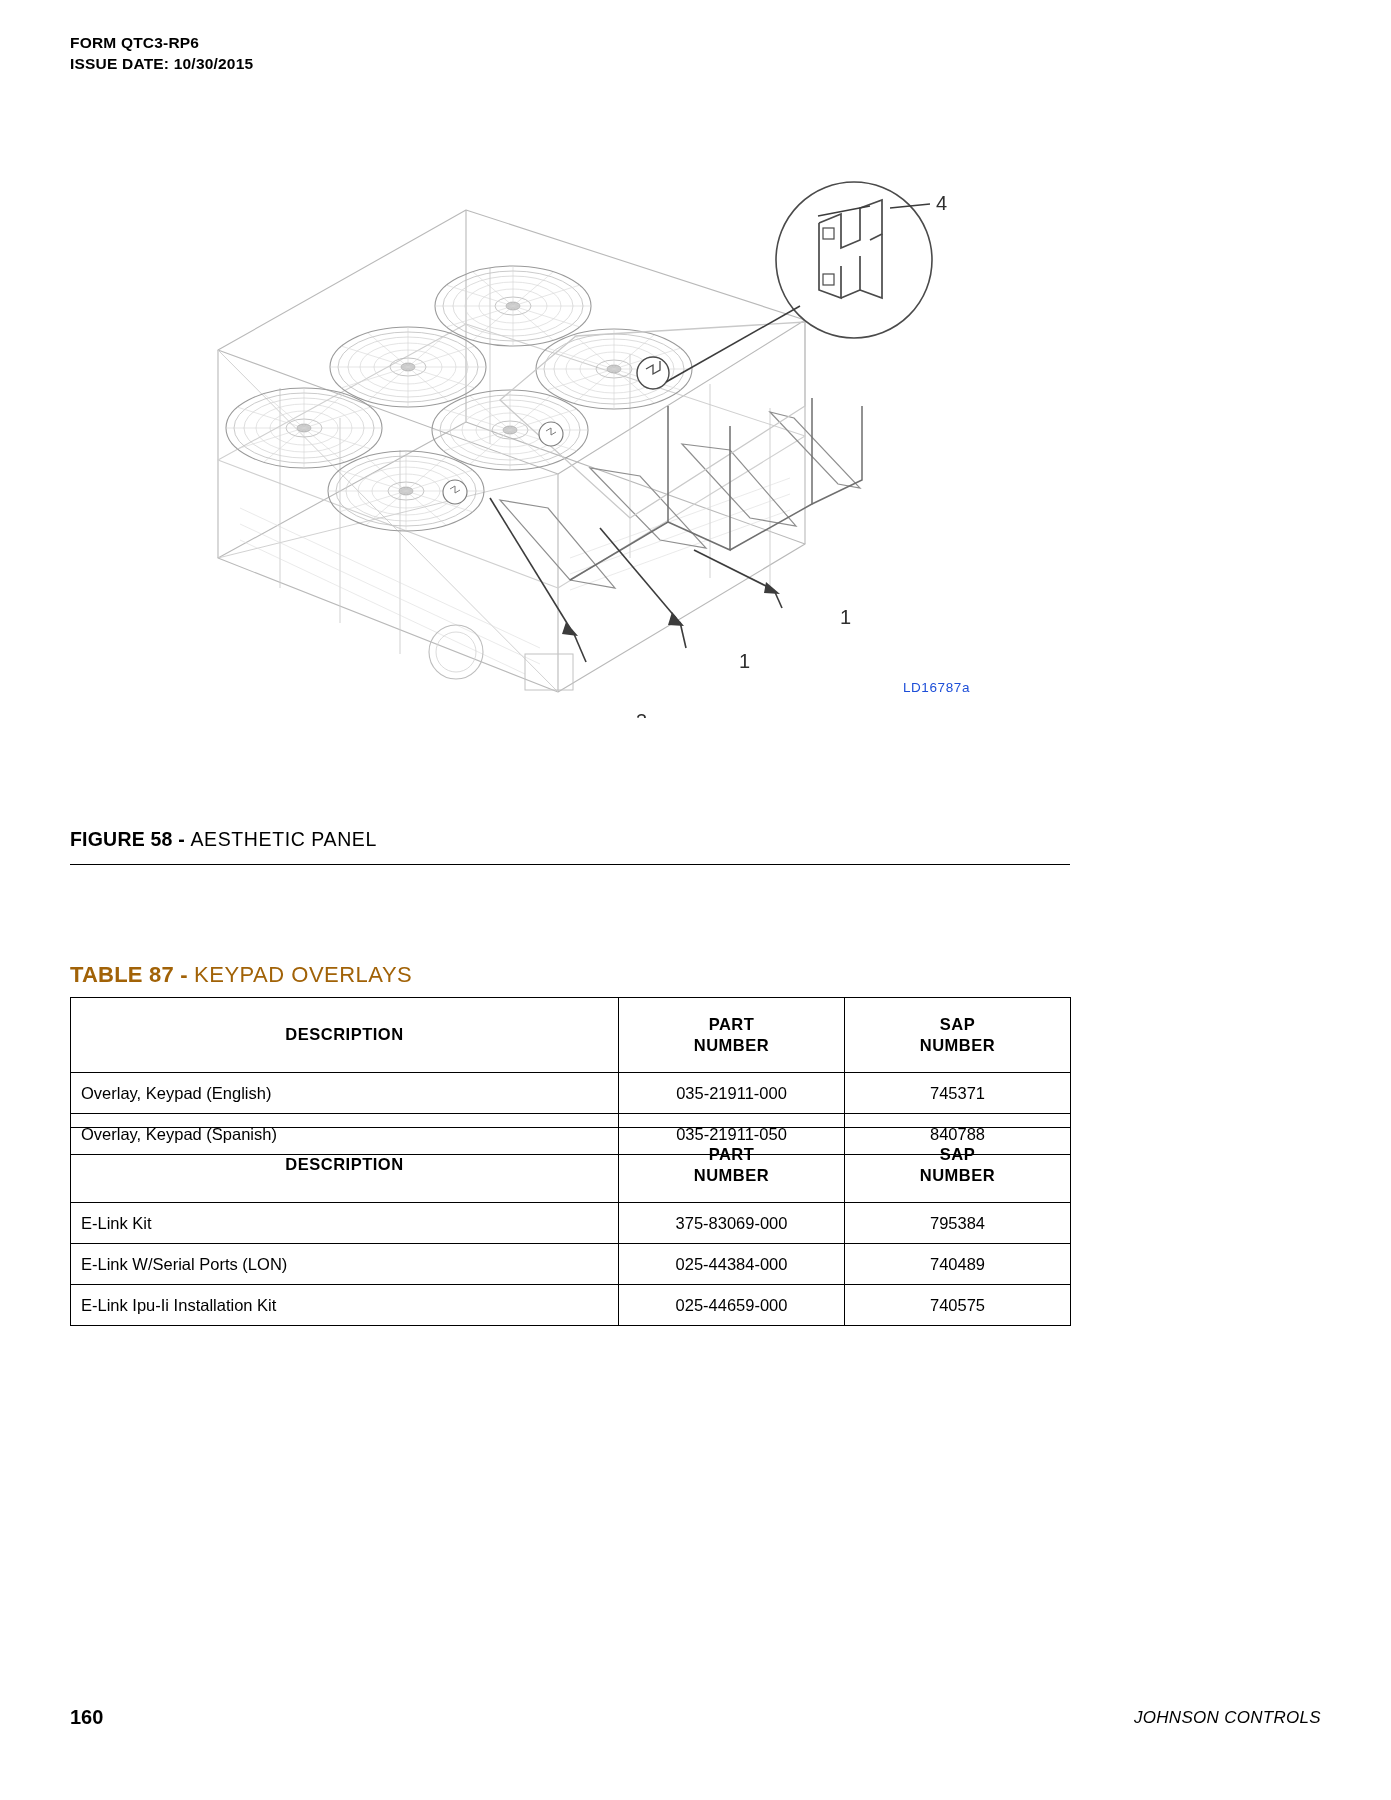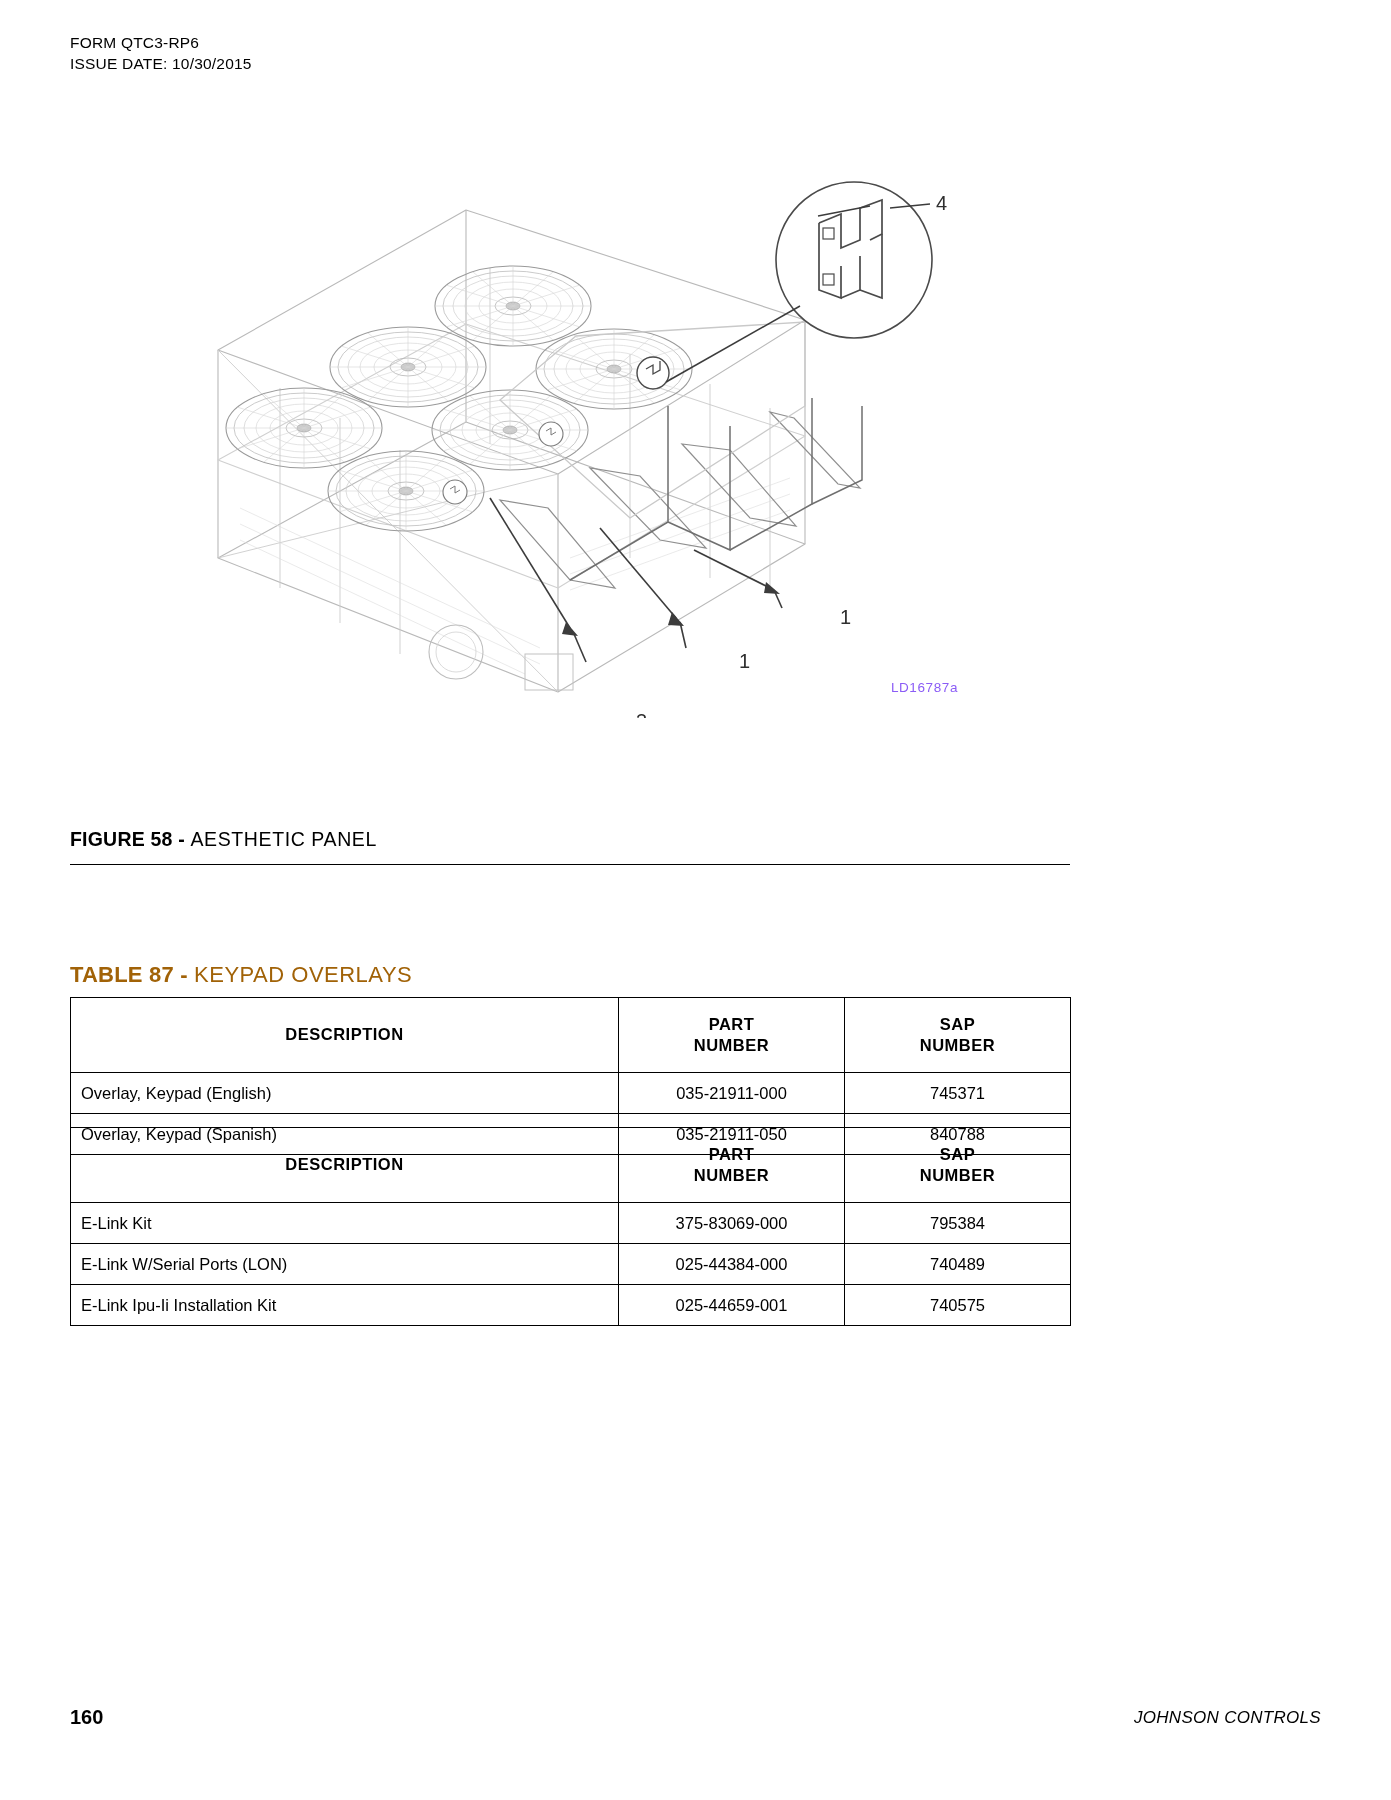--- a/index.html
+++ b/index.html
@@ -25,21 +25,21 @@
   
   .doc-header {
     position: absolute;
     left: 70px;
     top: 32px;
     font-size: 15.5px;
     line-height: 1.38;
     letter-spacing: 0.2px;
     color: #000;
   }
-  .doc-header div { white-space: nowrap; }
+  .doc-header div { white-space: nowrap; font-weight: bold; }
 
   
   .figure-block {
     position: absolute;
     left: 70px;
     top: 88px;
     width: 1000px;
     height: 630px;
   }
   .figure-art {
@@ -57,25 +57,25 @@
     top: 8px;
     width: 230px;
     text-align: center;
     font-family: "Liberation Sans", sans-serif;
     font-size: 19px;
     line-height: 1.22;
     color: #3a3a3a;
   }
   .drawing-id {
     position: absolute;
-    right: 112px;
+    right: 100px;
     top: 592px;
     font-size: 13.5px;
     letter-spacing: 0.6px;
-    color: #8b5cf6;
+    color: #1d4ed8;
     font-family: "Liberation Sans", sans-serif;
   }
 
   
   .figure-caption {
     position: absolute;
     left: 70px;
     top: 828px;
     width: 1000px;
     font-size: 19.5px;
@@ -384,21 +384,21 @@
           <td class="num">375-83069-000</td>
           <td class="num">795384</td>
         </tr>
         <tr>
           <td class="desc">E-Link W/Serial Ports (LON)</td>
           <td class="num">025-44384-000</td>
           <td class="num">740489</td>
         </tr>
         <tr>
           <td class="desc">E-Link Ipu-Ii Installation Kit</td>
-          <td class="num">025-44659-001</td>
+          <td class="num">025-44659-000</td>
           <td class="num">740575</td>
         </tr>
       </tbody>
     </table>
   </div>
 
   <div class="footer">
     <div class="page-num">160</div>
     <div class="company">JOHNSON CONTROLS</div>
   </div>

